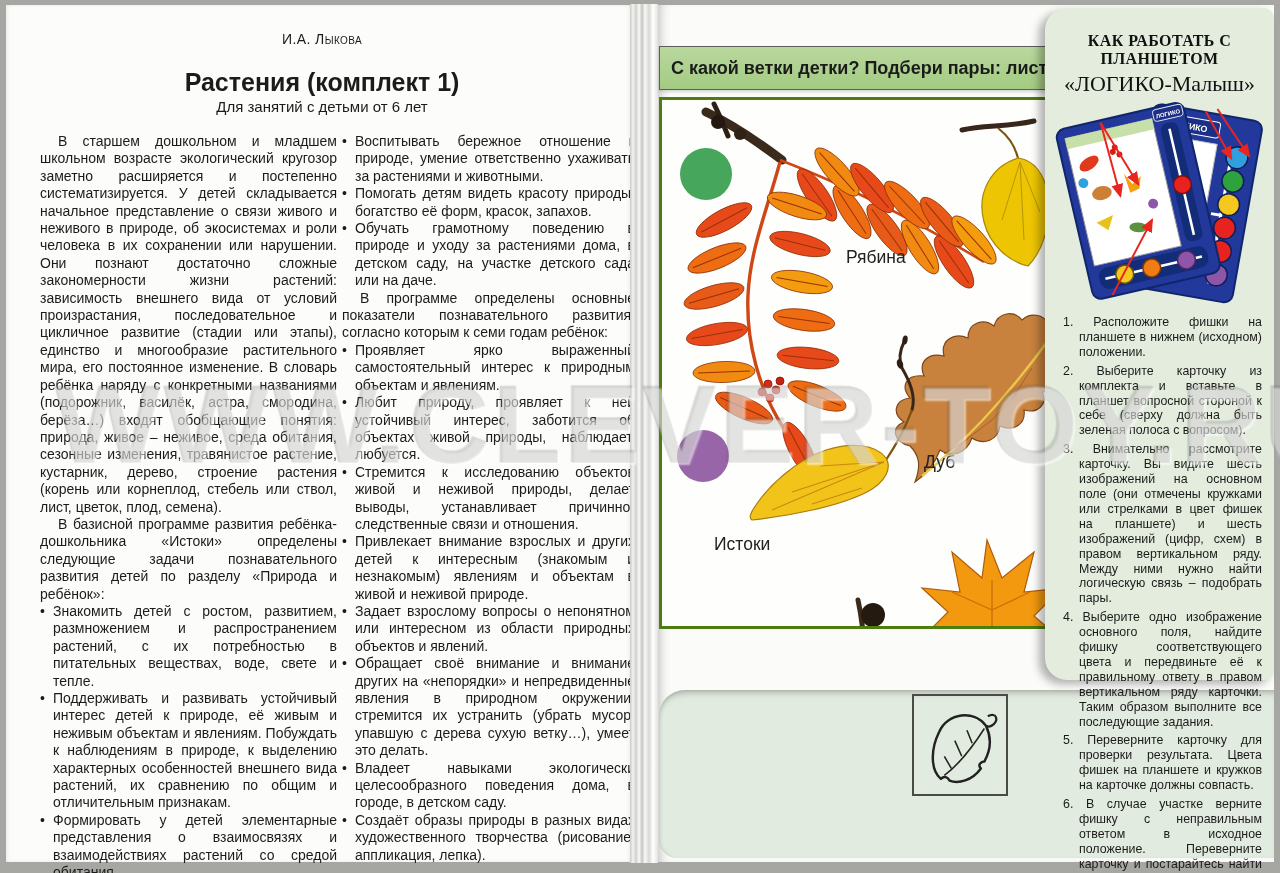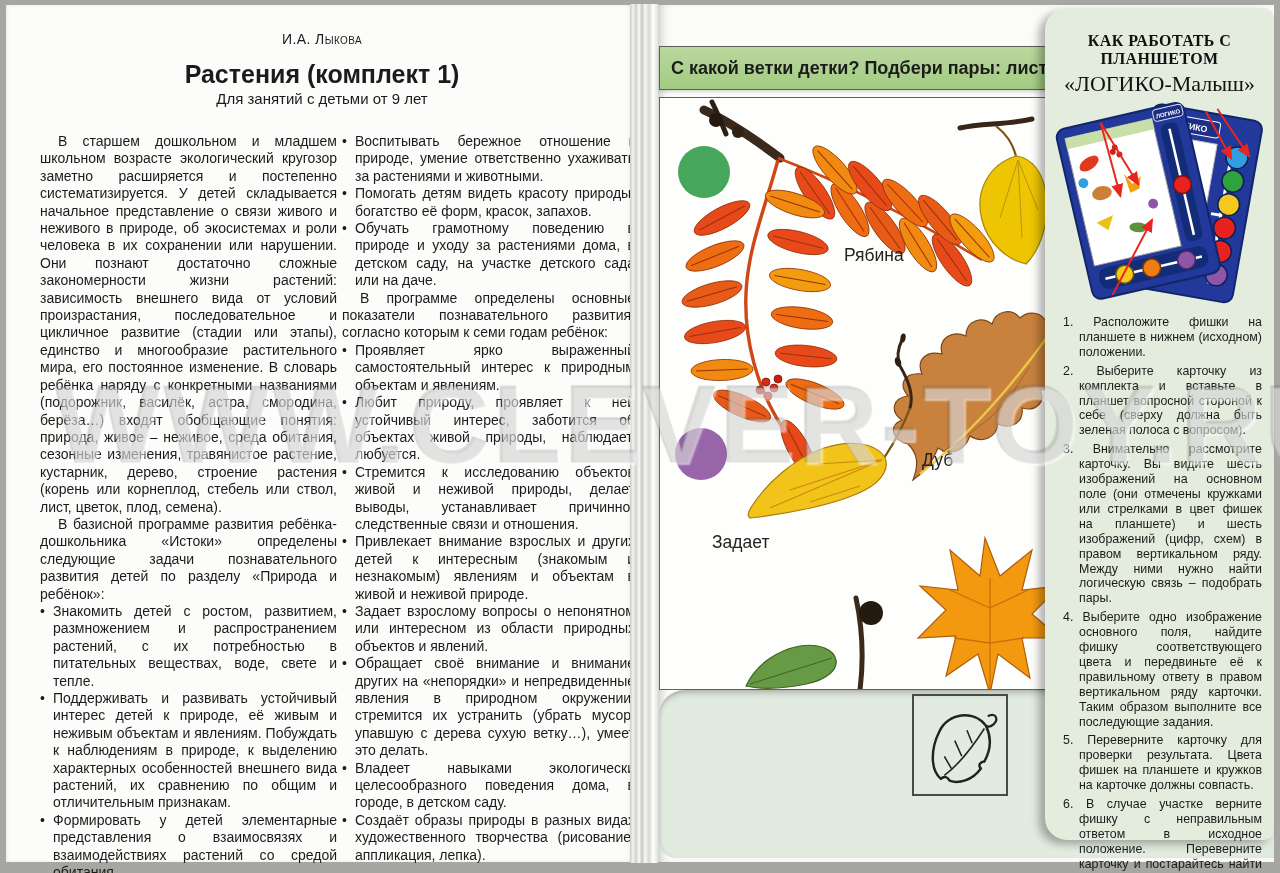--- a/index.html
+++ b/index.html
@@ -8,46 +8,46 @@
   
   .page-left{position:absolute;left:6px;top:5px;width:626px;height:857px;background:#fcfcfb;
              box-shadow:inset -3px 0 6px -3px rgba(0,0,0,.18), inset 3px 0 5px -3px rgba(0,0,0,.12);}
   .spine{position:absolute;left:630px;top:4px;width:28px;height:859px;
          background:linear-gradient(90deg,#c9c9c6 0,#f4f4f2 3px,#cfcfcc 6px,#fbfbf9 9px,#c6c6c3 12px,#f8f8f6 15px,#d8d8d5 19px,#ffffff 23px,#e2e2df 28px);}
   .page-right{position:absolute;left:658px;top:5px;width:616px;height:857px;background:#fbfbfa;
               box-shadow:inset 9px 0 12px -8px rgba(0,0,0,.28);}
   
   .lp-head{position:absolute;left:30px;top:26px;width:572px;text-align:center;}
   .author{font-size:14px;font-variant:small-caps;letter-spacing:.4px;}
-  .title{font-size:25px;font-weight:bold;margin-top:13px;}
+  .title{font-size:25px;font-weight:bold;margin-top:21px;}
   .subtitle{font-size:15px;margin-top:1px;}
   .sect{font-size:18px;font-variant:small-caps;font-weight:600;letter-spacing:.4px;margin-top:10px;}
   .col{position:absolute;top:128px;font-size:14px;line-height:17.4px;text-align:justify;}
   .col1{left:34px;width:297px;}
   .col2{left:336px;width:293px;}
   .col p{margin:0;text-indent:18px;}
   .blt{position:relative;padding-left:13px;margin:0;}
   .blt::before{content:"\2022";position:absolute;left:0;top:0;}
   
   .qbar{position:absolute;left:659px;top:46px;width:396px;height:44px;box-sizing:border-box;
         background:linear-gradient(#b9d89e,#a3cb82);border:1px solid #5e5e5a;z-index:1;
         display:flex;align-items:center;overflow:hidden;box-shadow:0 2px 3px rgba(0,0,0,.15);}
   .qbar span{font-size:18px;font-weight:bold;white-space:nowrap;padding-left:11px;}
-  .card{position:absolute;left:659px;top:97px;width:396px;height:593px;background:#fefefc;
-        border:1px solid #4d7c0f;box-sizing:border-box;overflow:hidden;z-index:1;}
+  .card{position:absolute;left:659px;top:97px;width:396px;height:532px;background:#fefefc;
+        border:3px solid #4d7c0f;box-sizing:border-box;overflow:hidden;z-index:1;}
   .marker{position:absolute;border-radius:50%;width:52px;height:52px;}
   .leaf-label{position:absolute;font-size:17.5px;color:#222;}
   
   .pocket{position:absolute;left:659px;top:690px;width:615px;height:168px;background:#e2ebdf;
           border-radius:26px 0 0 18px;z-index:2;
           box-shadow:inset 0 8px 9px -7px rgba(0,0,0,.35), inset 3px 0 5px -3px rgba(0,0,0,.2);}
   .stamp{position:absolute;left:253px;top:4px;width:96px;height:102px;border:2px solid #4a4a46;
          box-sizing:border-box;display:flex;align-items:center;justify-content:center;}
   
-  .panel{position:absolute;left:1045px;top:8px;width:229px;height:832px;background:#e3ecdd;
+  .panel{position:absolute;left:1045px;top:8px;width:229px;height:672px;background:#e3ecdd;
          border-radius:22px 10px 10px 22px;z-index:3;box-shadow:-6px 4px 9px rgba(0,0,0,.30);
          box-sizing:border-box;}
   .panel-title{font-family:"Liberation Serif","DejaVu Serif",serif;text-align:center;color:#111;}
   .pt1{font-size:16px;font-weight:bold;letter-spacing:.4px;margin-top:24px;}
   .pt2{font-size:22px;font-weight:normal;margin-top:3px;}
   .tablets{display:block;margin:4px auto 0;}
   .steps{margin:4px 0 0;padding:0 8px 0 14px;list-style:none;counter-reset:st;
          font-size:12.4px;line-height:14.9px;text-align:justify;}
   .steps li{counter-increment:st;padding-left:16px;text-indent:-16px;margin:4px;}
   .steps li::before{content:counter(st) ".\00a0";}
@@ -59,21 +59,21 @@
 </style>
 </head>
 <body>
 
 <div class="scan">
 
   <div class="page-left">
     <div class="lp-head">
       <div class="author">И.А. Лыкова</div>
       <div class="title">Растения (комплект 1)</div>
-      <div class="subtitle">Для занятий с детьми от 9 лет</div>
+      <div class="subtitle">Для занятий с детьми от 6 лет</div>
     </div>
 
     <div class="col col1">
       <p>В старшем дошкольном и младшем школьном возрасте экологический кругозор заметно расширяется и постепенно систематизируется. У детей складывается начальное представление о связи живого и неживого в природе, об экосистемах и роли человека в их сохранении или нарушении. Они познают достаточно сложные закономерности жизни растений: зависимость внешнего вида от условий произрастания, последовательное и цикличное развитие (стадии или этапы), единство и многообразие растительного мира, его постоянное изменение. В словарь ребёнка наряду с конкретными названиями (подорожник, василёк, астра, смородина, берёза…) входят обобщающие понятия: природа, живое – неживое, среда обитания, сезонные изменения, травянистое растение, кустарник, дерево, строение растения (корень или корнеплод, стебель или ствол, лист, цветок, плод, семена).</p>
       <p>В базисной программе развития ребёнка-дошкольника «Истоки» определены следующие задачи познавательного развития детей по разделу «Природа и ребёнок»:</p>
       <div class="blt">Знакомить детей с ростом, развитием, размножением и распространением растений, с их потребностью в питательных веществах, воде, свете и тепле.</div>
       <div class="blt">Поддерживать и развивать устойчивый интерес детей к природе, её живым и неживым объектам и явлениям. Побуждать к наблюдениям в природе, к выделению характерных особенностей внешнего вида растений, их сравнению по общим и отличительным признакам.</div>
       <div class="blt">Формировать у детей элементарные представления о взаимосвязях и взаимодействиях растений со средой обитания.</div>
 
     </div>
@@ -196,21 +196,21 @@
         <path d="M90,586 L172,560" stroke="#3d6323" stroke-width="1" fill="none"></path>
         <path d="M196,500 C202,528 204,560 200,592" stroke="#3b2a1a" stroke-width="5" fill="none" stroke-linecap="round" marker-start="url(#bud)"></path>
       </g>
     </svg>
 
     <div class="marker" style="left:18px;top:48px;background:#46a65c;"></div>
     <div class="marker" style="left:15px;top:330px;background:#9765a8;"></div>
 
     <div class="leaf-label" style="left:184px;top:147px;">Рябина</div>
     <div class="leaf-label" style="left:214px;top:352px;padding-left:48px;">Дуб</div>
-    <div class="leaf-label" style="left:52px;top:434px;">Задает</div>
+    <div class="leaf-label" style="left:52px;top:434px;">Истоки</div>
   </div>
 
   <div class="pocket">
     <div class="stamp">
       <svg width="80" height="88" viewBox="0 0 92 98">
         <path d="M78,16 C88,10 92,22 82,27 C80,28 78,28 76,27" fill="none" stroke="#222" stroke-width="2.6"></path>
         <path d="M76,27 C62,8 32,12 22,34 C12,54 12,78 24,88 C28,84 32,86 34,90 C44,94 60,90 70,76 C66,72 70,68 74,68 C82,54 82,40 76,27 Z" fill="none" stroke="#222" stroke-width="2.8" stroke-linejoin="round"></path>
         <path d="M28,84 C44,72 60,52 74,30 M36,76 L28,62 M48,62 L40,44 M60,47 L54,32" fill="none" stroke="#222" stroke-width="1.8"></path>
       </svg>
     </div>

